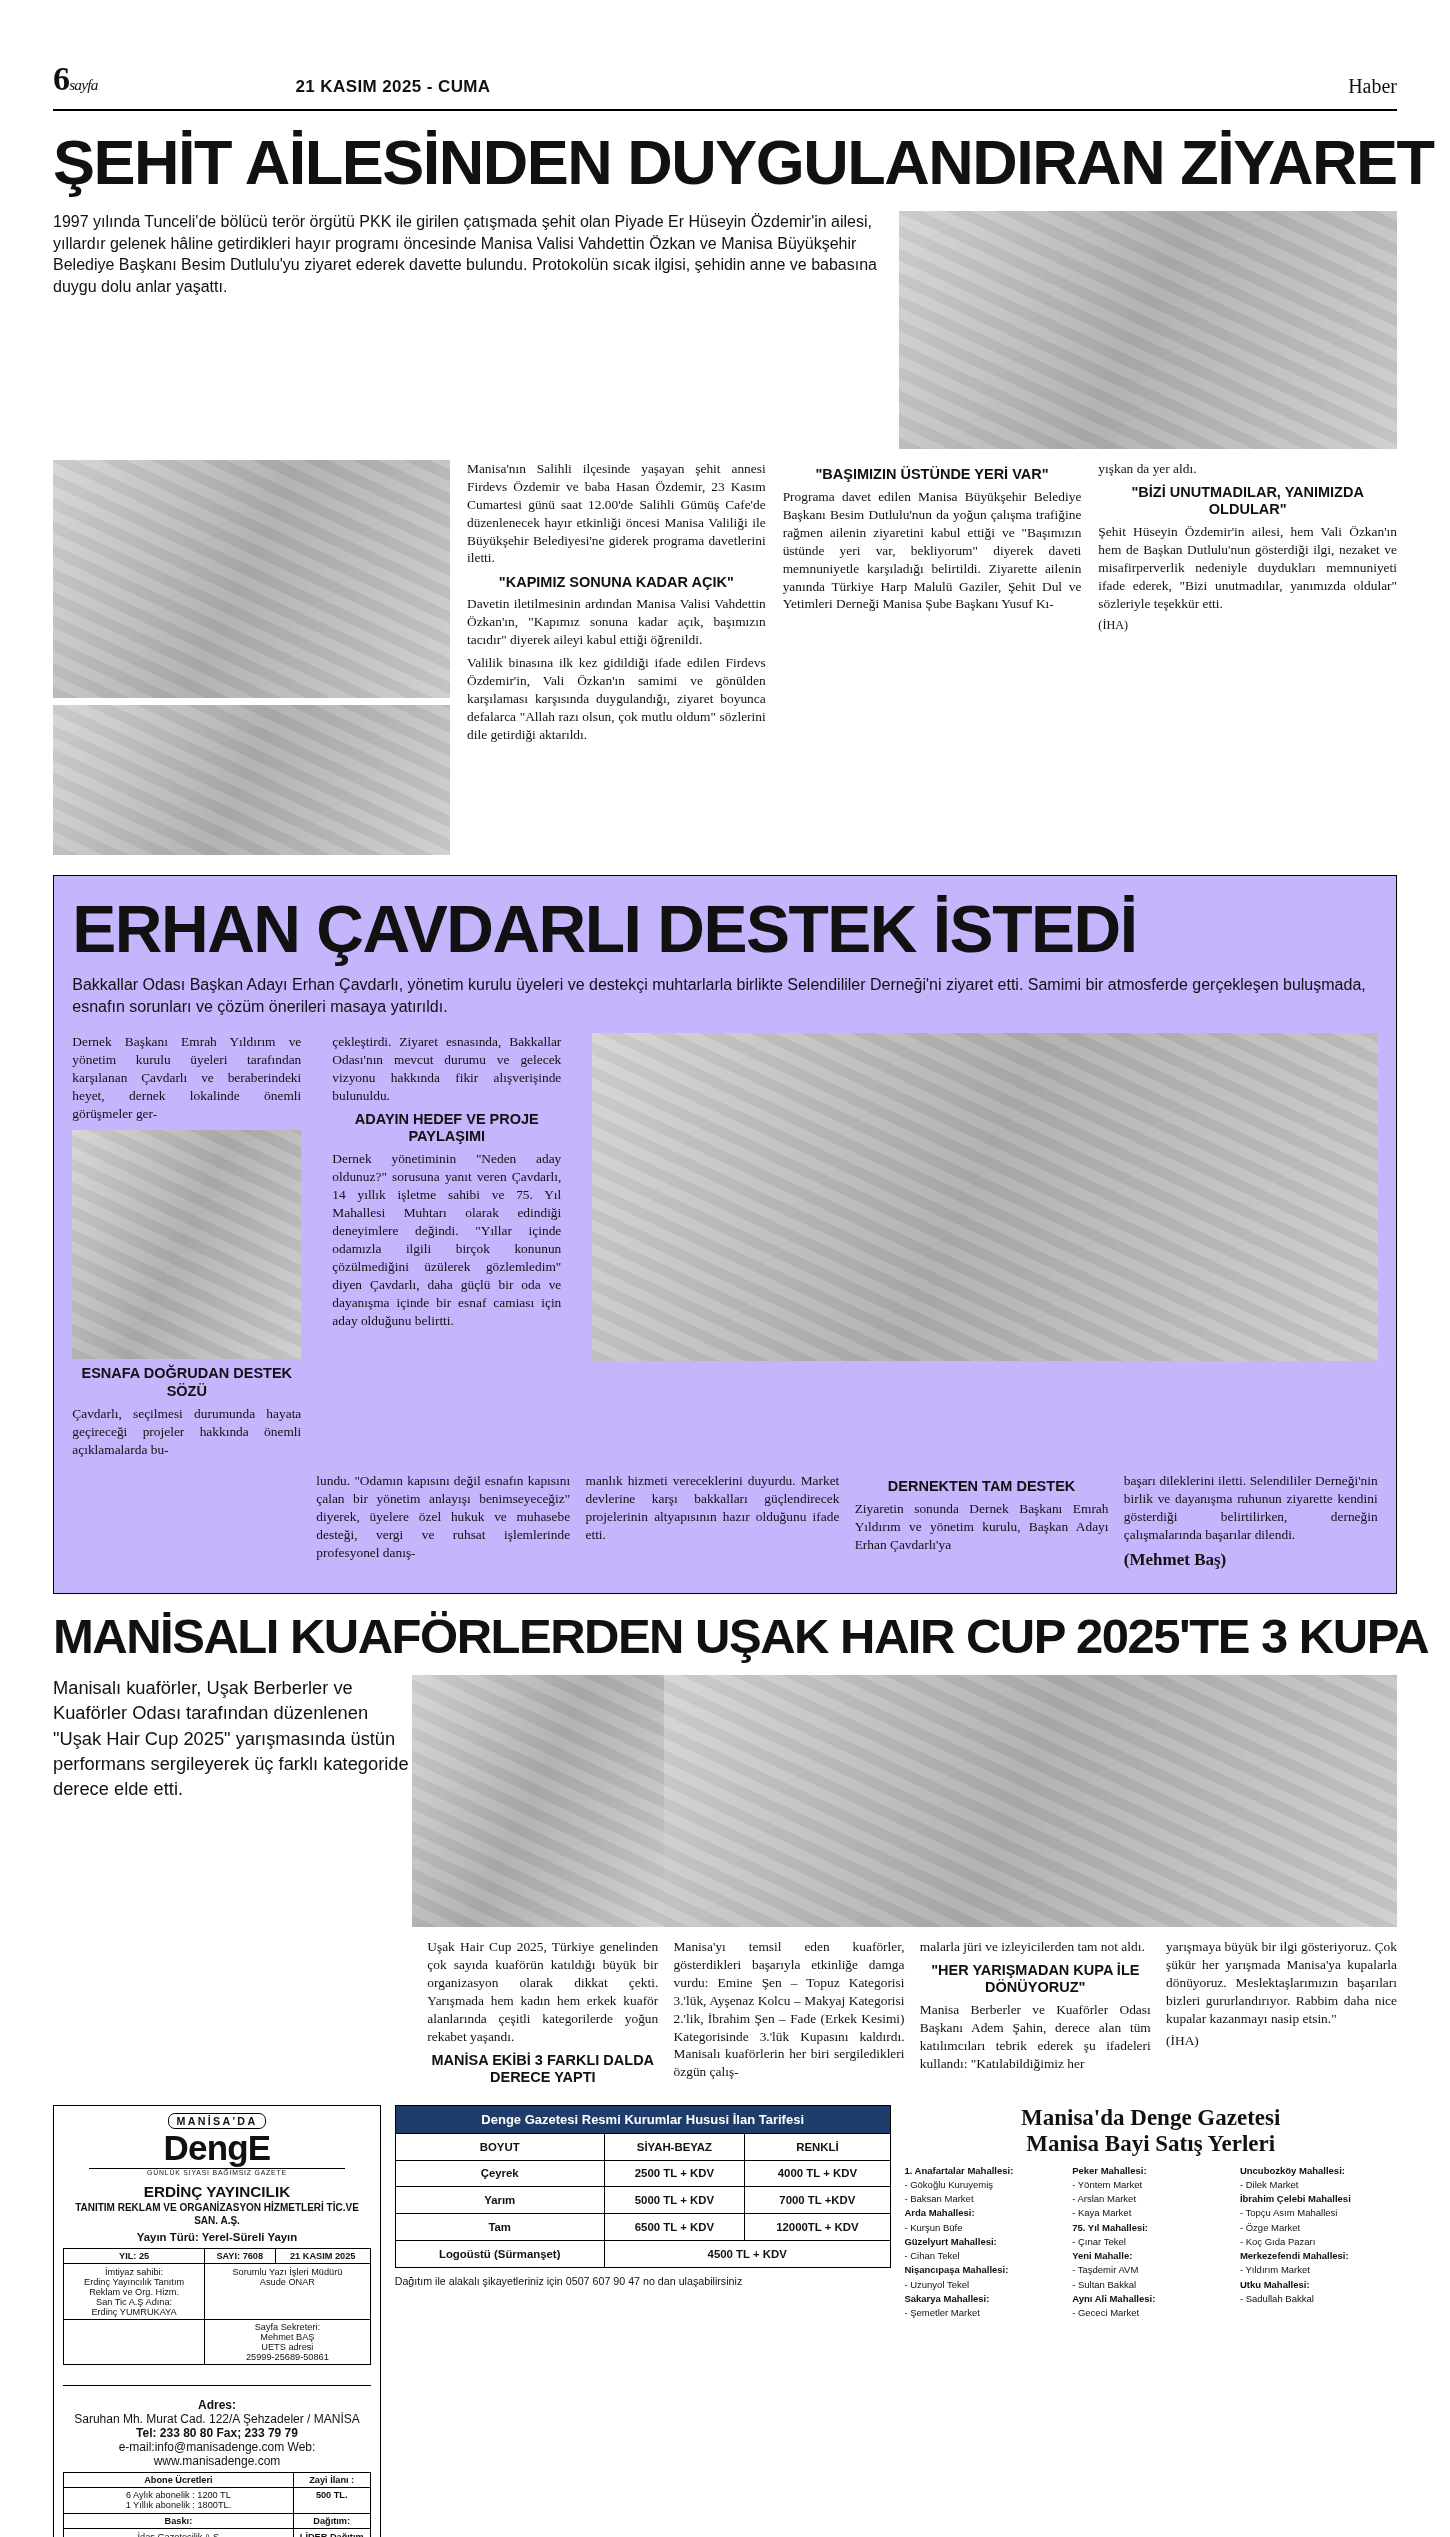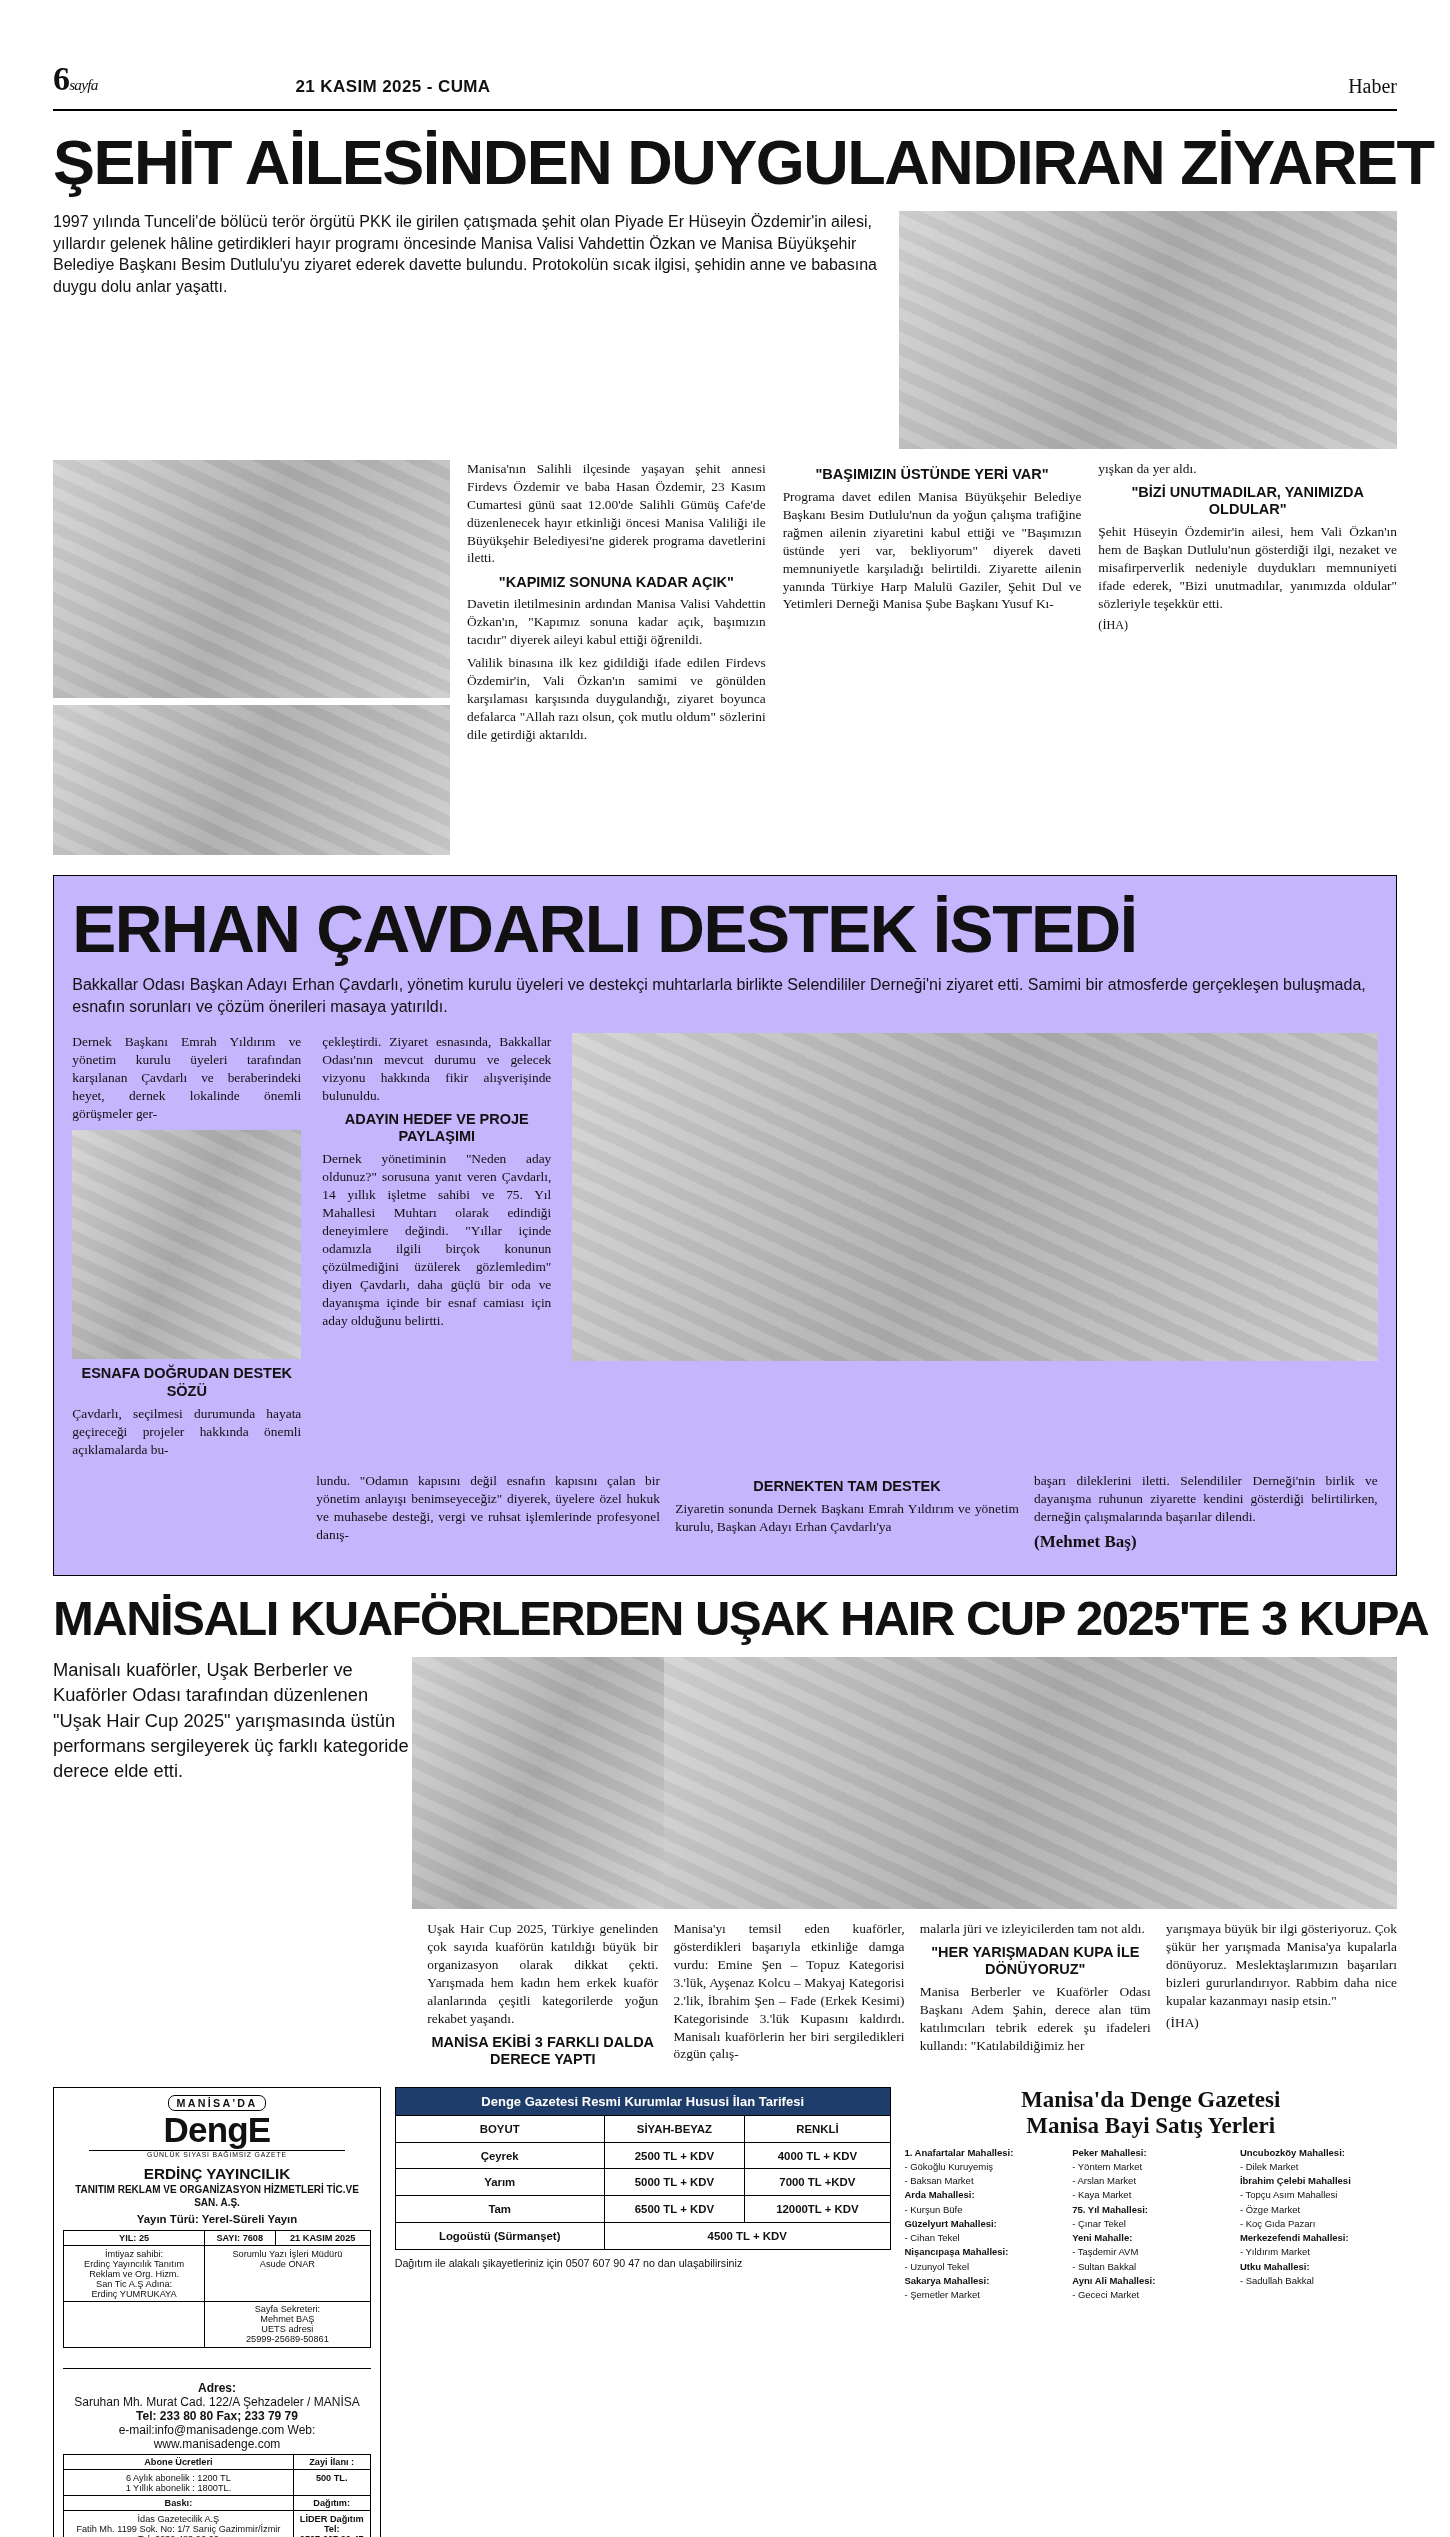--- a/index.html
+++ b/index.html
@@ -87,21 +87,21 @@
   .caption-note { font-size:12.2px; }
 
   
   .boxed {
     border:1.5px solid #000;
     background:#c4b5fd;
     padding:15.3px 18.3px 17px 18.3px;
     margin-top:20px;
   }
   .boxed .lead { margin-bottom:15.3px; }
-  .s2-grid { display:flex; gap:21px; }
+  .s2-grid { display:flex; gap:31px; }
   .s2-c1 { flex:0 0 229px; }
   .s2-c2 { flex:0 0 229px; }
   .s2-photo { flex:1; }
   .s2-photo .photo { height:328px; }
   .s2-bottom { display:flex; gap:15.3px; margin-top:9.2px; }
   .s2-bottom .col { flex:1; }
 
   .portrait { height:229px; margin-top:7.6px; }
 
   
@@ -235,20 +235,23 @@
         <p>Dernek yönetiminin "Neden aday oldunuz?" sorusuna yanıt veren Çavdarlı, 14 yıllık işletme sahibi ve 75. Yıl Mahallesi Muhtarı olarak edindiği deneyimlere değindi. "Yıllar içinde odamızla ilgili birçok konunun çözülmediğini üzülerek gözlemledim" diyen Çavdarlı, daha güçlü bir oda ve dayanışma içinde bir esnaf camiası için aday olduğunu belirtti.</p>
       </div>
       <div class="s2-photo">
         <div class="photo"><span class="photo-label">dernek-ziyareti-grup-fotografi</span></div>
       </div>
     </div>
 
     <div class="s2-bottom" style="margin-left:244px;">
       <div class="col">
         <p>lundu. "Odamın kapısını değil esnafın kapısını çalan bir yönetim anlayışı benimseyeceğiz" diyerek, üyelere özel hukuk ve muhasebe desteği, vergi ve ruhsat işlemlerinde profesyonel danış-</p>
+      </div>
+      <div class="col">
+        <p>manlık hizmeti vereceklerini duyurdu. Market devlerine karşı bakkalları güçlendirecek projelerinin altyapısının hazır olduğunu ifade etti.</p>
       </div>
       <div class="col">
         <div class="subhead">DERNEKTEN TAM DESTEK</div>
         <p>Ziyaretin sonunda Dernek Başkanı Emrah Yıldırım ve yönetim kurulu, Başkan Adayı Erhan Çavdarlı'ya</p>
       </div>
       <div class="col">
         <p>başarı dileklerini iletti. Selendililer Derneği'nin birlik ve dayanışma ruhunun ziyarette kendini gösterdiği belirtilirken, derneğin çalışmalarında başarılar dilendi.</p>
         <p style="font-weight:bold;font-size:17px;">(Mehmet Baş)</p>
       </div>
     </div>

